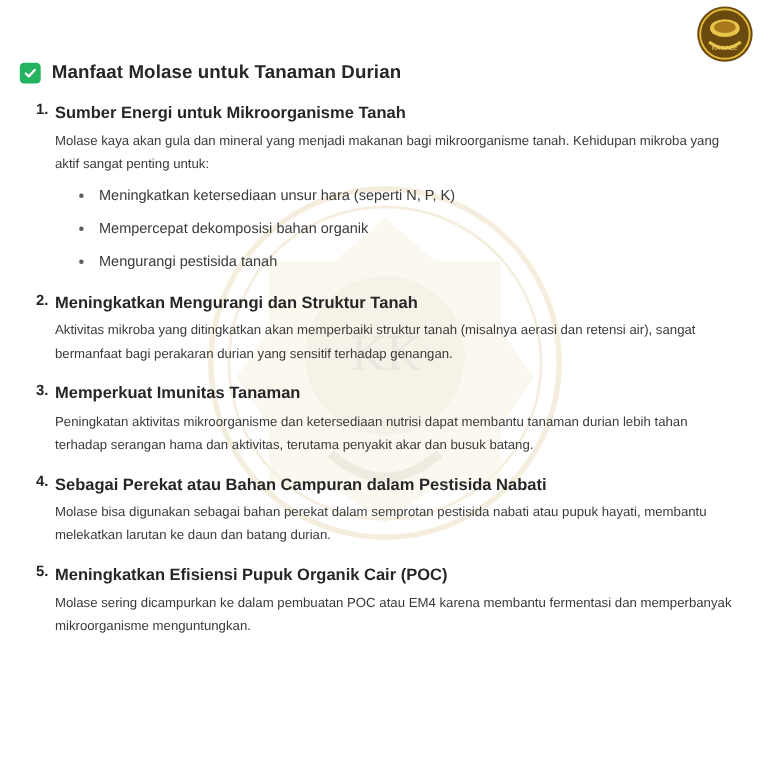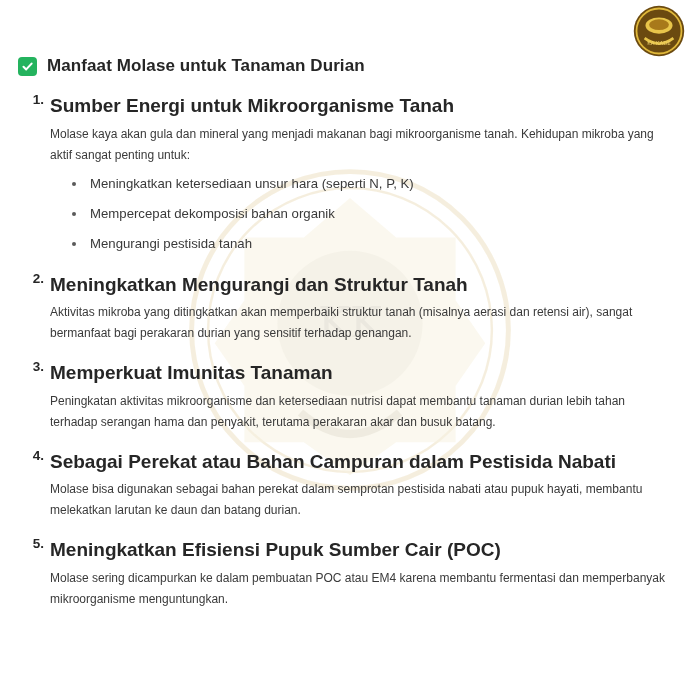--- a/index.html
+++ b/index.html
@@ -89,21 +89,21 @@
     left: 10px;
     top: 0;
     width: 20px;
     text-align: right;
     font-weight: bold;
     font-size: 13.5px;
     color: #262626;
   }
   .item-head {
     font-weight: bold;
-    font-size: 19px;
+    font-size: 15px;
     color: #262626;
     line-height: 1.5;
     margin-bottom: 3px;
   }
   .item-body {
     font-size: 12px;
     line-height: 1.75;
     color: #3a3a3a;
   }
 
@@ -179,27 +179,27 @@
       </ul>
     </li>
 
     <li>
       <div class="item-head">Meningkatkan Mengurangi dan Struktur Tanah</div>
       <div class="item-body">Aktivitas mikroba yang ditingkatkan akan memperbaiki struktur tanah (misalnya aerasi dan retensi air), sangat bermanfaat bagi perakaran durian yang sensitif terhadap genangan.</div>
     </li>
 
     <li>
       <div class="item-head">Memperkuat Imunitas Tanaman</div>
-      <div class="item-body">Peningkatan aktivitas mikroorganisme dan ketersediaan nutrisi dapat membantu tanaman durian lebih tahan terhadap serangan hama dan penyakit, terutama perakaran akar dan busuk batang.</div>
+      <div class="item-body">Peningkatan aktivitas mikroorganisme dan ketersediaan nutrisi dapat membantu tanaman durian lebih tahan terhadap serangan hama dan aktivitas, terutama penyakit akar dan busuk batang.</div>
     </li>
 
     <li>
       <div class="item-head">Sebagai Perekat atau Bahan Campuran dalam Pestisida Nabati</div>
       <div class="item-body">Molase bisa digunakan sebagai bahan perekat dalam semprotan pestisida nabati atau pupuk hayati, membantu melekatkan larutan ke daun dan batang durian.</div>
     </li>
 
     <li>
-      <div class="item-head">Meningkatkan Efisiensi Pupuk Sumber Cair (POC)</div>
+      <div class="item-head">Meningkatkan Efisiensi Pupuk Organik Cair (POC)</div>
       <div class="item-body">Molase sering dicampurkan ke dalam pembuatan POC atau EM4 karena membantu fermentasi dan memperbanyak mikroorganisme menguntungkan.</div>
     </li>
 
   </ol>
 </div>
 
 </body></html>

